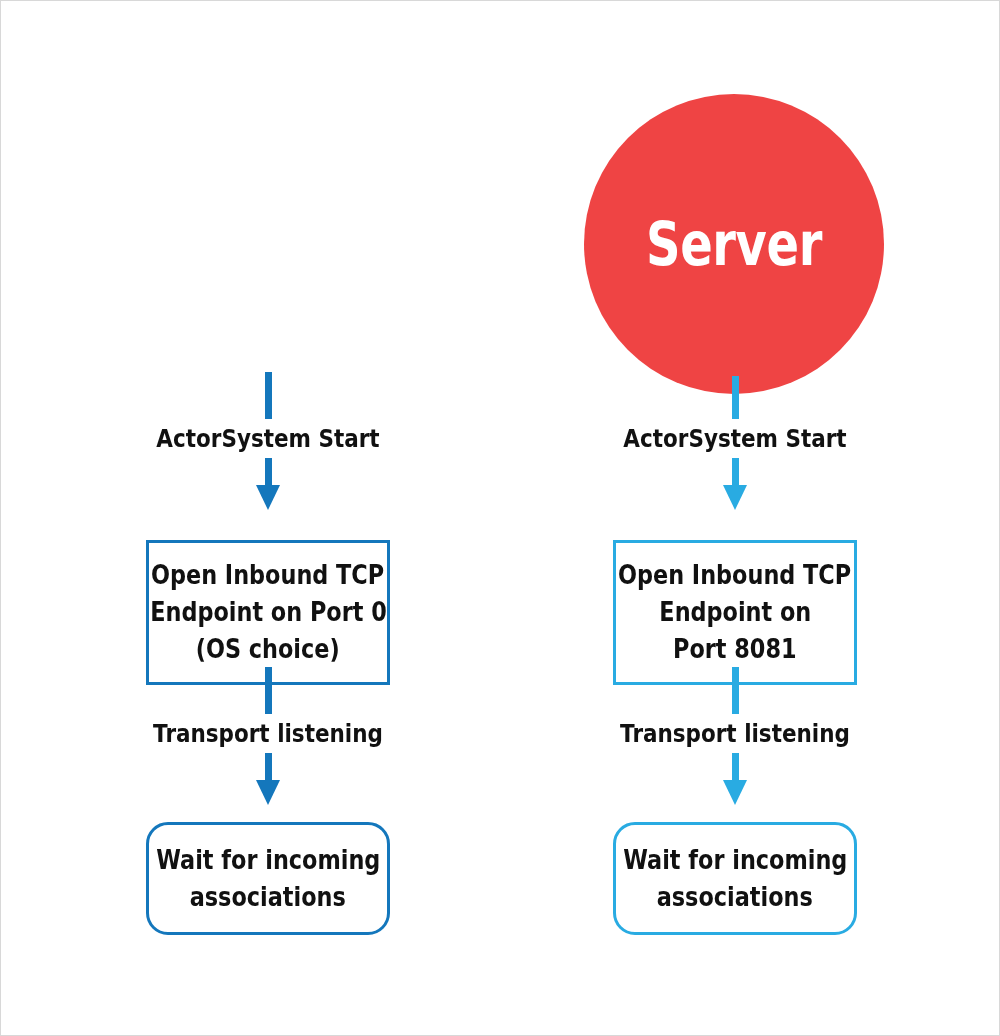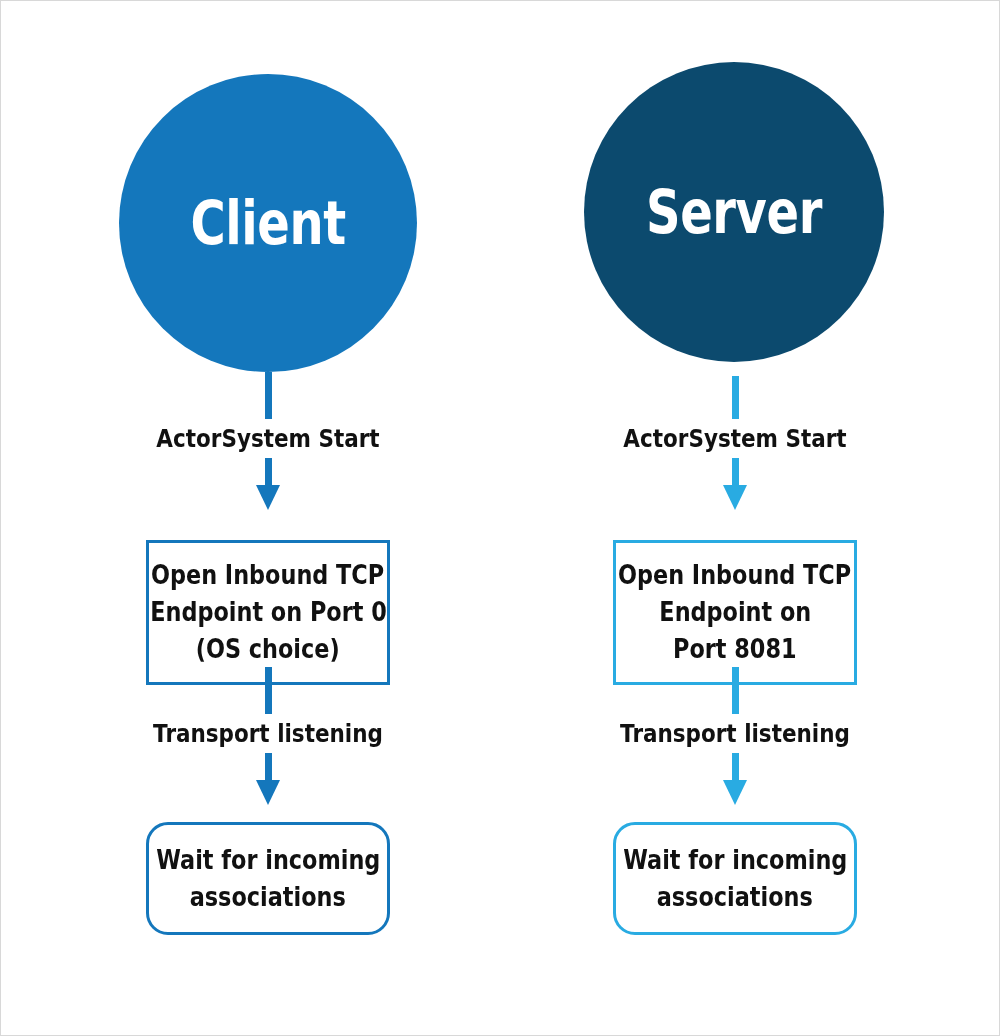--- a/index.html
+++ b/index.html
@@ -51,24 +51,24 @@
   }
   #circle-client {
     left: 118px;
     top: 73px;
     width: 298px;
     height: 298px;
     background: #1477bc;
   }
   #circle-server {
     left: 117px;
-    top: 61px;
+    top: 93px;
     width: 300px;
     height: 300px;
-    background: #0c4a6e;
+    background: #ef4444;
     align-items: center;
   }
 
   
   .connector {
     position: absolute;
     width: 300px;
   }
   .conn-seg {
     width: 7px;
@@ -138,23 +138,20 @@
   #lane-server .box-rect { left: 146px; }
   #lane-server .box-round { left: 146px; }
 </style>
 </head>
 <body>
 
 <div id="canvas">
 
   <div class="lane" id="lane-client">
 
-    <div class="node-circle" id="circle-client">
-      <span class="circle-label">Client</span>
-    </div>
 
     <div class="connector" style="left:117px; top:371px;">
       <div class="conn-seg" style="height:47px; background:#1477bc;"></div>
       <div class="conn-label" style="padding:7px 0 6px 0;">ActorSystem Start</div>
       <div class="conn-seg" style="height:27px; background:#1477bc;"></div>
       <div class="arrowhead" style="border-top:25px solid #1477bc;"></div>
     </div>
 
     <div class="node-box box-rect" style="border-color:#1477bc;">
       <div class="box-line">Open Inbound TCP</div>

